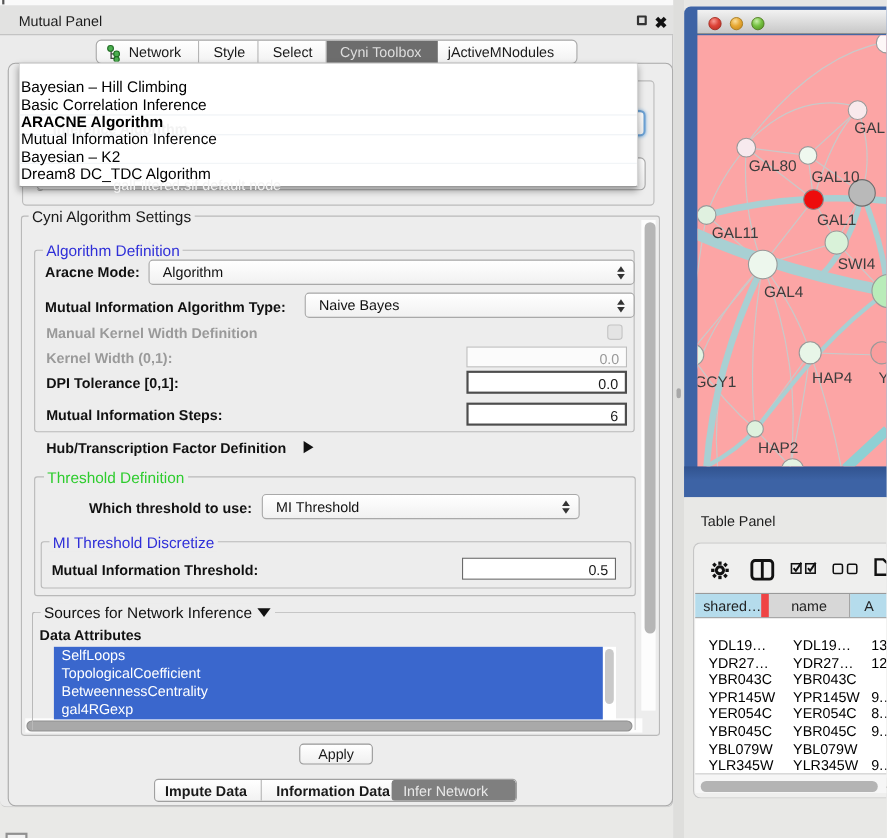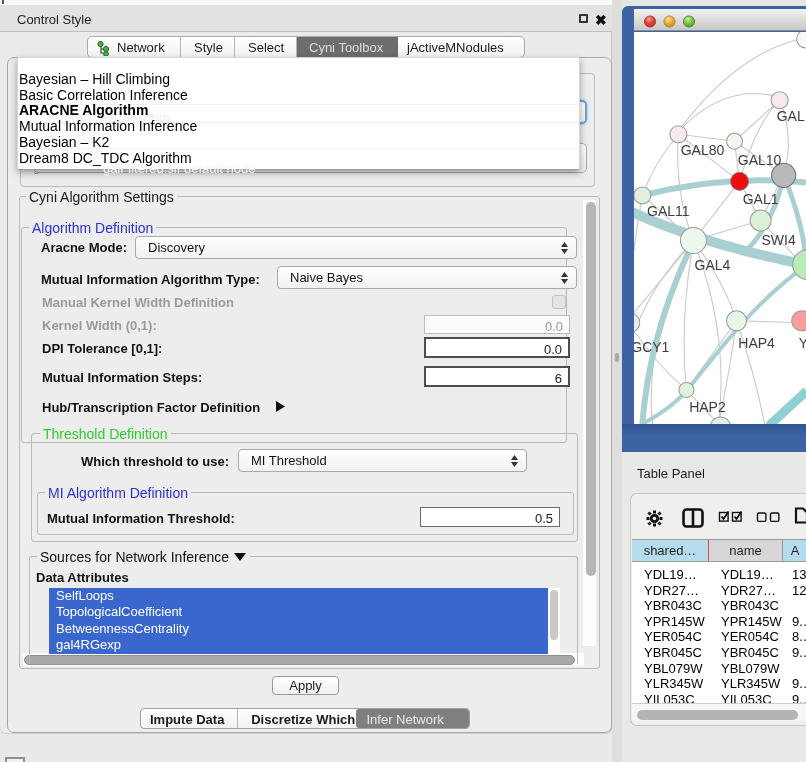--- a/index.html
+++ b/index.html
@@ -21,21 +21,21 @@
 </style>
 </head>
 <body>
 
 <div class="abs" style="left:0;top:0;width:622px;height:5px;background:#fafafa;"></div>
 <div class="abs" style="left:2px;top:0;width:2px;height:4px;background:#555;"></div>
 
 <div class="abs" id="cpwin" style="left:0;top:5px;width:612px;height:729px;background:#ebebeb;border-right:1px solid #c2c2c2;border-bottom:1px solid #cfcfcf;border-radius:0 0 6px 6px;">
 
   <div class="abs" style="left:0;top:0;width:612px;height:27px;background:#e2e2e1;border-bottom:1px solid #c0c0c0;"></div>
-  <div class="abs" style="left:17px;top:7px;font-size:13px;color:#1c1c1c;">Control Style</div>
+  <div class="abs" style="left:17px;top:7px;font-size:13px;color:#1c1c1c;">Mutual Panel</div>
   <div class="abs" style="left:579px;top:9px;width:9px;height:9px;border:2px solid #333;border-radius:1px;"></div>
   <div class="abs" style="left:595px;top:7px;font-size:14px;font-weight:bold;color:#111;">✖</div>
 
   <div class="abs" style="left:7px;top:52px;width:605px;height:676px;background:#ededed;border:1px solid #a8a8a8;border-radius:7px;"></div>
 
   <div class="abs" style="left:87px;top:31px;width:438px;height:22px;background:linear-gradient(#ffffff,#f2f2f2);border:1px solid #a9a9a9;border-radius:5px;overflow:hidden;display:flex;">
     <div style="width:93px;position:relative;border-right:1px solid #b5b5b5;">
       <span style="position:absolute;left:29px;top:3px;font-size:13px;color:#1a1a1a;">Network</span>
       <svg style="position:absolute;left:8px;top:3px;" width="15" height="16" viewBox="0 0 15 16">
         <path d="M5 5 L5 13 L9 13 M5 9 L9 9" stroke="#444" stroke-width="1.2" fill="none"></path>
@@ -67,26 +67,26 @@
 <div class="groupbox" style="left:19px;top:196px;width:581px;height:473px;background:#ededed;">
   <span class="gtitle" style="left:6px;background:#ededed;">Cyni Algorithm Settings</span>
 </div>
 
 <div class="abs" style="left:583px;top:200px;width:13px;height:446px;background:#fdfdfd;"></div>
 <div class="abs" style="left:586px;top:202px;width:10px;height:374px;background:#b6b6b6;border-radius:5px;"></div>
 
 <div class="abs" style="left:23px;top:653px;width:561px;height:13px;background:#fdfdfd;"></div>
 <div class="abs" style="left:24px;top:655px;width:551px;height:10px;background:#a9a9a9;border:1px solid #8f8f8f;border-radius:5px;"></div>
 
-<div class="groupbox" style="left:21px;top:227px;width:546px;height:216px;">
+<div class="groupbox" style="left:31px;top:227px;width:546px;height:166px;">
   <span class="gtitle" style="left:7px;color:#2f2fd8;">Algorithm Definition</span>
 </div>
 <div class="lbl" style="left:41px;top:240px;">Aracne Mode:</div>
 <div class="combo" style="left:135px;top:236px;width:442px;height:23px;">
-    <span class="ctext">Discovery</span>
+    <span class="ctext">Algorithm</span>
   <span class="arr">
       <svg width="9" height="18" viewBox="0 0 9 18">
         <path d="M4.5 3 L8 8 L1 8 Z" fill="#333"></path>
         <path d="M4.5 15 L8 10 L1 10 Z" fill="#333"></path>
       </svg>
     </span>
   </div>
 <div class="lbl" style="left:41px;top:272px;">Mutual Information Algorithm Type:</div>
 <div class="combo" style="left:277px;top:266px;width:300px;height:23px;">
     <span class="ctext">Naive Bayes</span>
@@ -124,21 +124,21 @@
 <div class="combo" style="left:238px;top:449px;width:289px;height:23px;">
     <span class="ctext">MI Threshold</span>
   <span class="arr">
       <svg width="9" height="18" viewBox="0 0 9 18">
         <path d="M4.5 3 L8 8 L1 8 Z" fill="#333"></path>
         <path d="M4.5 15 L8 10 L1 10 Z" fill="#333"></path>
       </svg>
     </span>
   </div>
 <div class="groupbox" style="left:37px;top:492px;width:537px;height:43px;">
-  <span class="gtitle" style="left:7px;color:#2f2fd8;">MI Algorithm Definition</span>
+  <span class="gtitle" style="left:7px;color:#2f2fd8;">MI Threshold Discretize</span>
 </div>
 <div class="lbl" style="left:47px;top:511px;">Mutual Information Threshold:</div>
 <div class="field" style="left:420px;top:507px;width:140px;height:20px;border:1px solid #6a6a6a;">
     <span>0.5</span>
   </div>
 
 <div class="groupbox" style="left:29px;top:556px;width:549px;height:108px;border-bottom:none;border-radius:3px 3px 0 0;">
   <span class="gtitle" style="left:7px;color:#111;">Sources for Network Inference <svg width="14" height="10" viewBox="0 0 14 10" style="vertical-align:0px;">
         <path d="M1 1 L13 1 L7 9 Z" fill="#111"></path>
       </svg></span>
@@ -148,21 +148,21 @@
 <div class="abs" style="left:49px;top:588px;width:499px;height:66px;background:#3a67cd;color:#fff;font-size:13px;line-height:16.4px;padding-left:7px;overflow:hidden;">SelfLoops<br>TopologicalCoefficient<br>BetweennessCentrality<br>gal4RGexp</div>
 <div class="abs" style="left:550px;top:590px;width:8px;height:50px;background:#c9c9c9;border-radius:4px;"></div>
 
 <div class="abs" style="left:272px;top:676px;width:67px;height:19px;background:linear-gradient(#ffffff,#f0f0f0);border:1px solid #999;border-radius:4px;text-align:center;"><span style="position:relative;top:1px;">Apply</span></div>
 
 <div class="abs" style="left:140px;top:708px;width:330px;height:21px;background:linear-gradient(#ffffff,#f2f2f2);border:1px solid #a0a0a0;border-radius:4px;overflow:hidden;display:flex;">
   <div style="width:101px;position:relative;border-right:1px solid #b5b5b5;">
       <span style="position:absolute;left:9px;top:3px;font-weight:bold;">Impute Data</span>
     </div>
   <div style="width:122px;position:relative;">
-      <span style="position:absolute;left:13px;top:3px;font-weight:bold;">Discretize Which</span>
+      <span style="position:absolute;left:13px;top:3px;font-weight:bold;">Information Data</span>
     </div>
   <div style="width:118px;position:relative;background:#7f7f7f;border-radius:3px;">
       <span style="position:absolute;left:11px;top:3px;color:#e8e8e8;">Infer Network</span>
     </div>
 </div>
 
 <div class="abs" style="left:17px;top:57px;width:563px;height:113px;background:#fff;border:1px solid #d6d6d6;border-bottom-color:#9a9a9a;border-radius:2px;box-shadow:0 3px 7px rgba(0,0,0,0.35);z-index:50;">
   <div style="position:absolute;left:30px;top:52px;color:#f2f2f2;font-size:13px;font-weight:bold;text-decoration:underline;">Inference Algorithm</div>
   <div style="position:absolute;left:85px;top:103px;color:#f3f3f3;font-size:13px;">galFiltered.sif default node</div>
   <div style="position:absolute;left:0;top:46px;width:100%;height:1px;background:#eef2f6;"></div>
@@ -204,21 +204,21 @@
           <stop offset="0.5" stop-color="#74c040"></stop>
           <stop offset="1" stop-color="#569427"></stop>
         </radialGradient>
     </defs>
     <circle cx="16" cy="12.5" r="5.6" fill="url(#tlr)" stroke="#9f2c22" stroke-width="0.8"></circle>
     <circle cx="35.5" cy="12.5" r="5.6" fill="url(#tly)" stroke="#a5791c" stroke-width="0.8"></circle>
     <circle cx="55" cy="12.5" r="5.6" fill="url(#tlg)" stroke="#4f7a20" stroke-width="0.8"></circle>
   </svg>
 </div>
 
-<div class="abs" style="left:634px;top:32px;width:172px;height:392px;background:#ffffff;overflow:hidden;">
+<div class="abs" style="left:634px;top:32px;width:172px;height:392px;background:#fca5a5;overflow:hidden;">
   <svg width="172" height="392" viewBox="0 0 171 391">
     <g fill="none" stroke="#c9c9c9" stroke-width="1.1">
       <path d="M171,6 Q105,18 46,96"></path>
       <path d="M145,65 Q92,50 46,97"></path>
       <path d="M145,68 L100,109"></path>
       <path d="M145,68 Q160,105 149,143"></path>
       <path d="M145,68 Q122,90 105,149"></path>
       <path d="M44,102 L105,149"></path>
       <path d="M44,102 L100,109"></path>
       <path d="M44,102 Q20,130 8,163"></path>
@@ -314,25 +314,25 @@
       <path d="M90.5 22.5 L92.5 25 L97.5 17.5" stroke-width="1.8"></path>
       <path d="M103.5 22.5 L105.5 25 L110.5 17.5" stroke-width="1.8"></path>
       <rect x="126.5" y="19" width="8.4" height="8.4" rx="1.5"></rect>
       <rect x="139.5" y="19" width="8.4" height="8.4" rx="1.5"></rect>
       <path d="M165 14.5 h7 l4 4 v10 h-11 z" stroke-width="2.2"></path>
     </g>
   </svg>
   
   <div class="abs" style="left:1px;top:45px;width:175px;height:168px;background:#fff;border-top:1px solid #9a9a9a;">
     <div style="display:flex;height:22px;border-bottom:1px solid #9a9a9a;font-size:13px;color:#222;">
-      <div style="width:77px;background:#b5dcec;border-right:1px solid #ef4444;text-align:center;line-height:22px;">shared…</div>
+      <div style="width:67px;background:#b5dcec;border-right:7px solid #ef4444;text-align:right;line-height:22px;">shared…</div>
       <div style="width:74px;background:#d7d7d7;border-right:1px solid #9a9a9a;text-align:center;line-height:22px;">name</div>
       <div style="flex:1;background:#b5dcec;text-align:center;line-height:22px;">A</div>
     </div>
-    <div style="font-size:13px;line-height:15.6px;color:#000;padding-top:5px;">
+    <div style="font-size:13px;line-height:15.6px;color:#000;padding-top:17px;">
       <div class="tr">
           <div style="width:89px;padding-left:12px;">YDL19…</div>
           <div style="width:62px;">YDL19…</div>
           <div style="padding-left:9px;">13…</div>
         </div>
       <div class="tr">
           <div style="width:89px;padding-left:12px;">YDR27…</div>
           <div style="width:62px;">YDR27…</div>
           <div style="padding-left:9px;">12…</div>
         </div>

